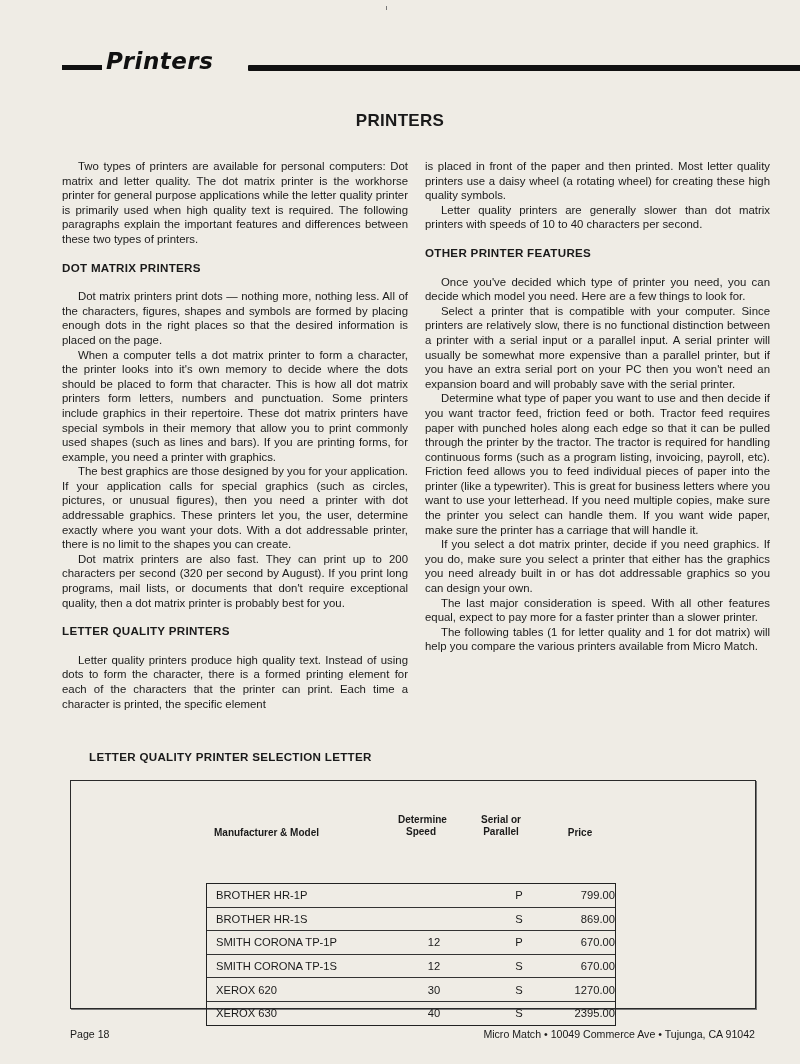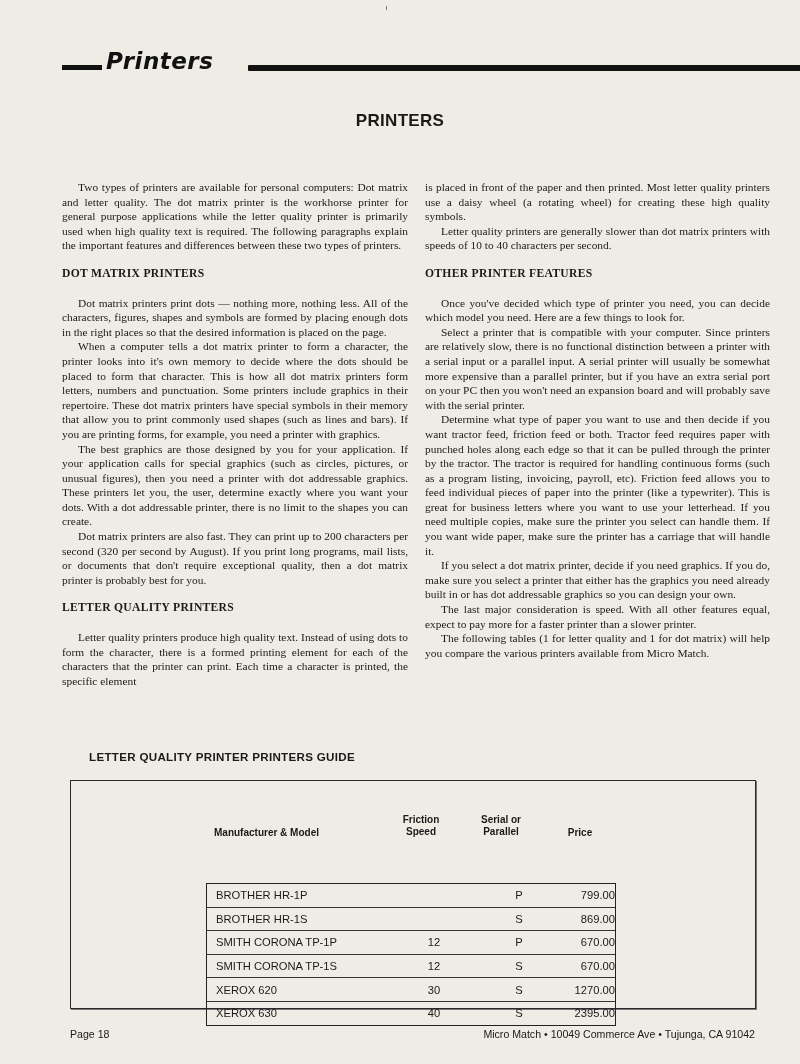--- a/index.html
+++ b/index.html
@@ -15,21 +15,21 @@
   .header-bar .title {
     position: absolute; left: 44px; top: -2px;
     font-family: "DejaVu Sans", sans-serif; font-weight: bold; font-style: italic;
     font-size: 23px; color: #111; letter-spacing: 0.5px;
   }
   .header-bar .rule { position: absolute; left: 186px; top: 15px; width: 568px; height: 6px; background: #111; border-radius: 1px; }
   .page-title {
     position: absolute; left: 0; width: 800px; top: 111px; text-align: center;
     font-weight: bold; font-size: 17px; letter-spacing: 0.3px;
   }
-  .col { position: absolute; top: 180px; font-size: 11.4px; line-height: 14.6px; text-align: justify; font-family: Liberation Serif, serif; }
+  .col { position: absolute; top: 159px; font-size: 11.4px; line-height: 14.6px; text-align: justify; }
   .col.left { left: 62px; width: 346px; }
   .col.right { left: 425px; width: 345px; }
   .col p { margin: 0; text-indent: 16px; }
   .col p.noindent { text-indent: 0; }
   .col h3 { margin: 14px 0 14px 0; font-size: 11.6px; font-weight: bold; letter-spacing: 0.3px; }
   .guide-title {
     position: absolute; left: 89px; top: 750px; font-size: 11.6px; font-weight: bold; letter-spacing: 0.3px;
   }
   .guide-box {
     position: absolute; left: 70px; top: 780px; width: 684px; height: 227px;
@@ -84,27 +84,27 @@
   <p>Letter quality printers are generally slower than dot matrix printers with speeds of 10 to 40 characters per second.</p>
   <h3>OTHER PRINTER FEATURES</h3>
   <p>Once you've decided which type of printer you need, you can decide which model you need. Here are a few things to look for.</p>
   <p>Select a printer that is compatible with your computer. Since printers are relatively slow, there is no functional distinction between a printer with a serial input or a parallel input. A serial printer will usually be somewhat more expensive than a parallel printer, but if you have an extra serial port on your PC then you won't need an expansion board and will probably save with the serial printer.</p>
   <p>Determine what type of paper you want to use and then decide if you want tractor feed, friction feed or both. Tractor feed requires paper with punched holes along each edge so that it can be pulled through the printer by the tractor. The tractor is required for handling continuous forms (such as a program listing, invoicing, payroll, etc). Friction feed allows you to feed individual pieces of paper into the printer (like a typewriter). This is great for business letters where you want to use your letterhead. If you need multiple copies, make sure the printer you select can handle them. If you want wide paper, make sure the printer has a carriage that will handle it.</p>
   <p>If you select a dot matrix printer, decide if you need graphics. If you do, make sure you select a printer that either has the graphics you need already built in or has dot addressable graphics so you can design your own.</p>
   <p>The last major consideration is speed. With all other features equal, expect to pay more for a faster printer than a slower printer.</p>
   <p>The following tables (1 for letter quality and 1 for dot matrix) will help you compare the various printers available from Micro Match.</p>
 </div>
 
-<div class="guide-title">LETTER QUALITY PRINTER PRINTERS GUIDE</div>
+<div class="guide-title">LETTER QUALITY PRINTER SELECTION LETTER</div>
 
 <div class="guide-box"></div>
 
 <div class="tbl-head th-model">Manufacturer &amp; Model</div>
 <div class="tbl-head th-speed">
-  <div>Friction</div>
+  <div>Determine</div>
   <div>Speed</div>
 </div>
 <div class="tbl-head th-serial">
   <div>Serial or</div>
   <div>Parallel</div>
 </div>
 <div class="tbl-head th-price">Price</div>
 
 <div class="tbl">
   <div class="tbl-row">

